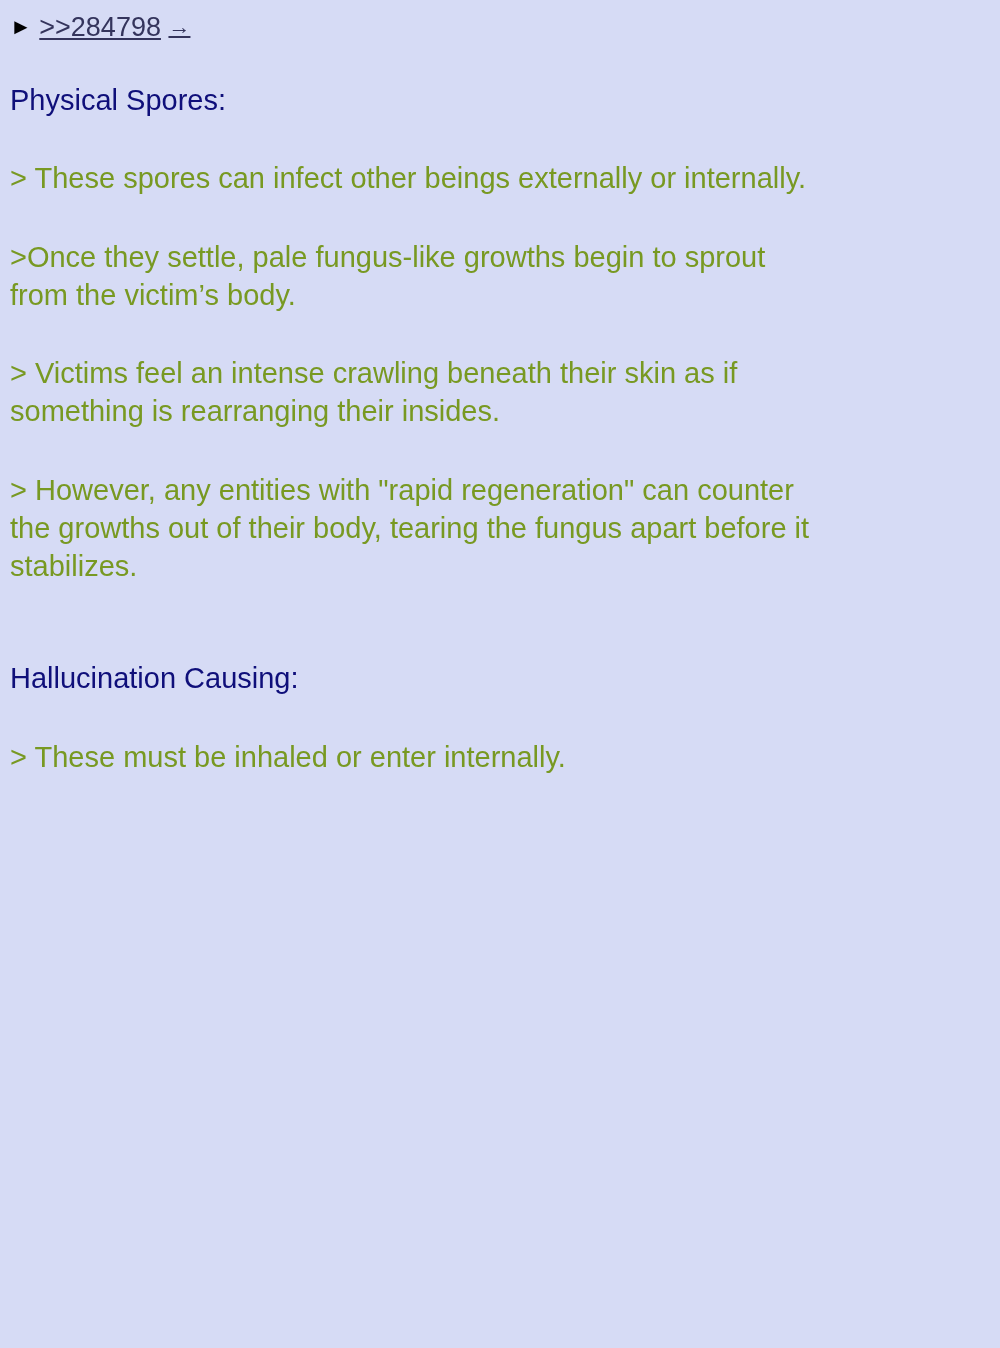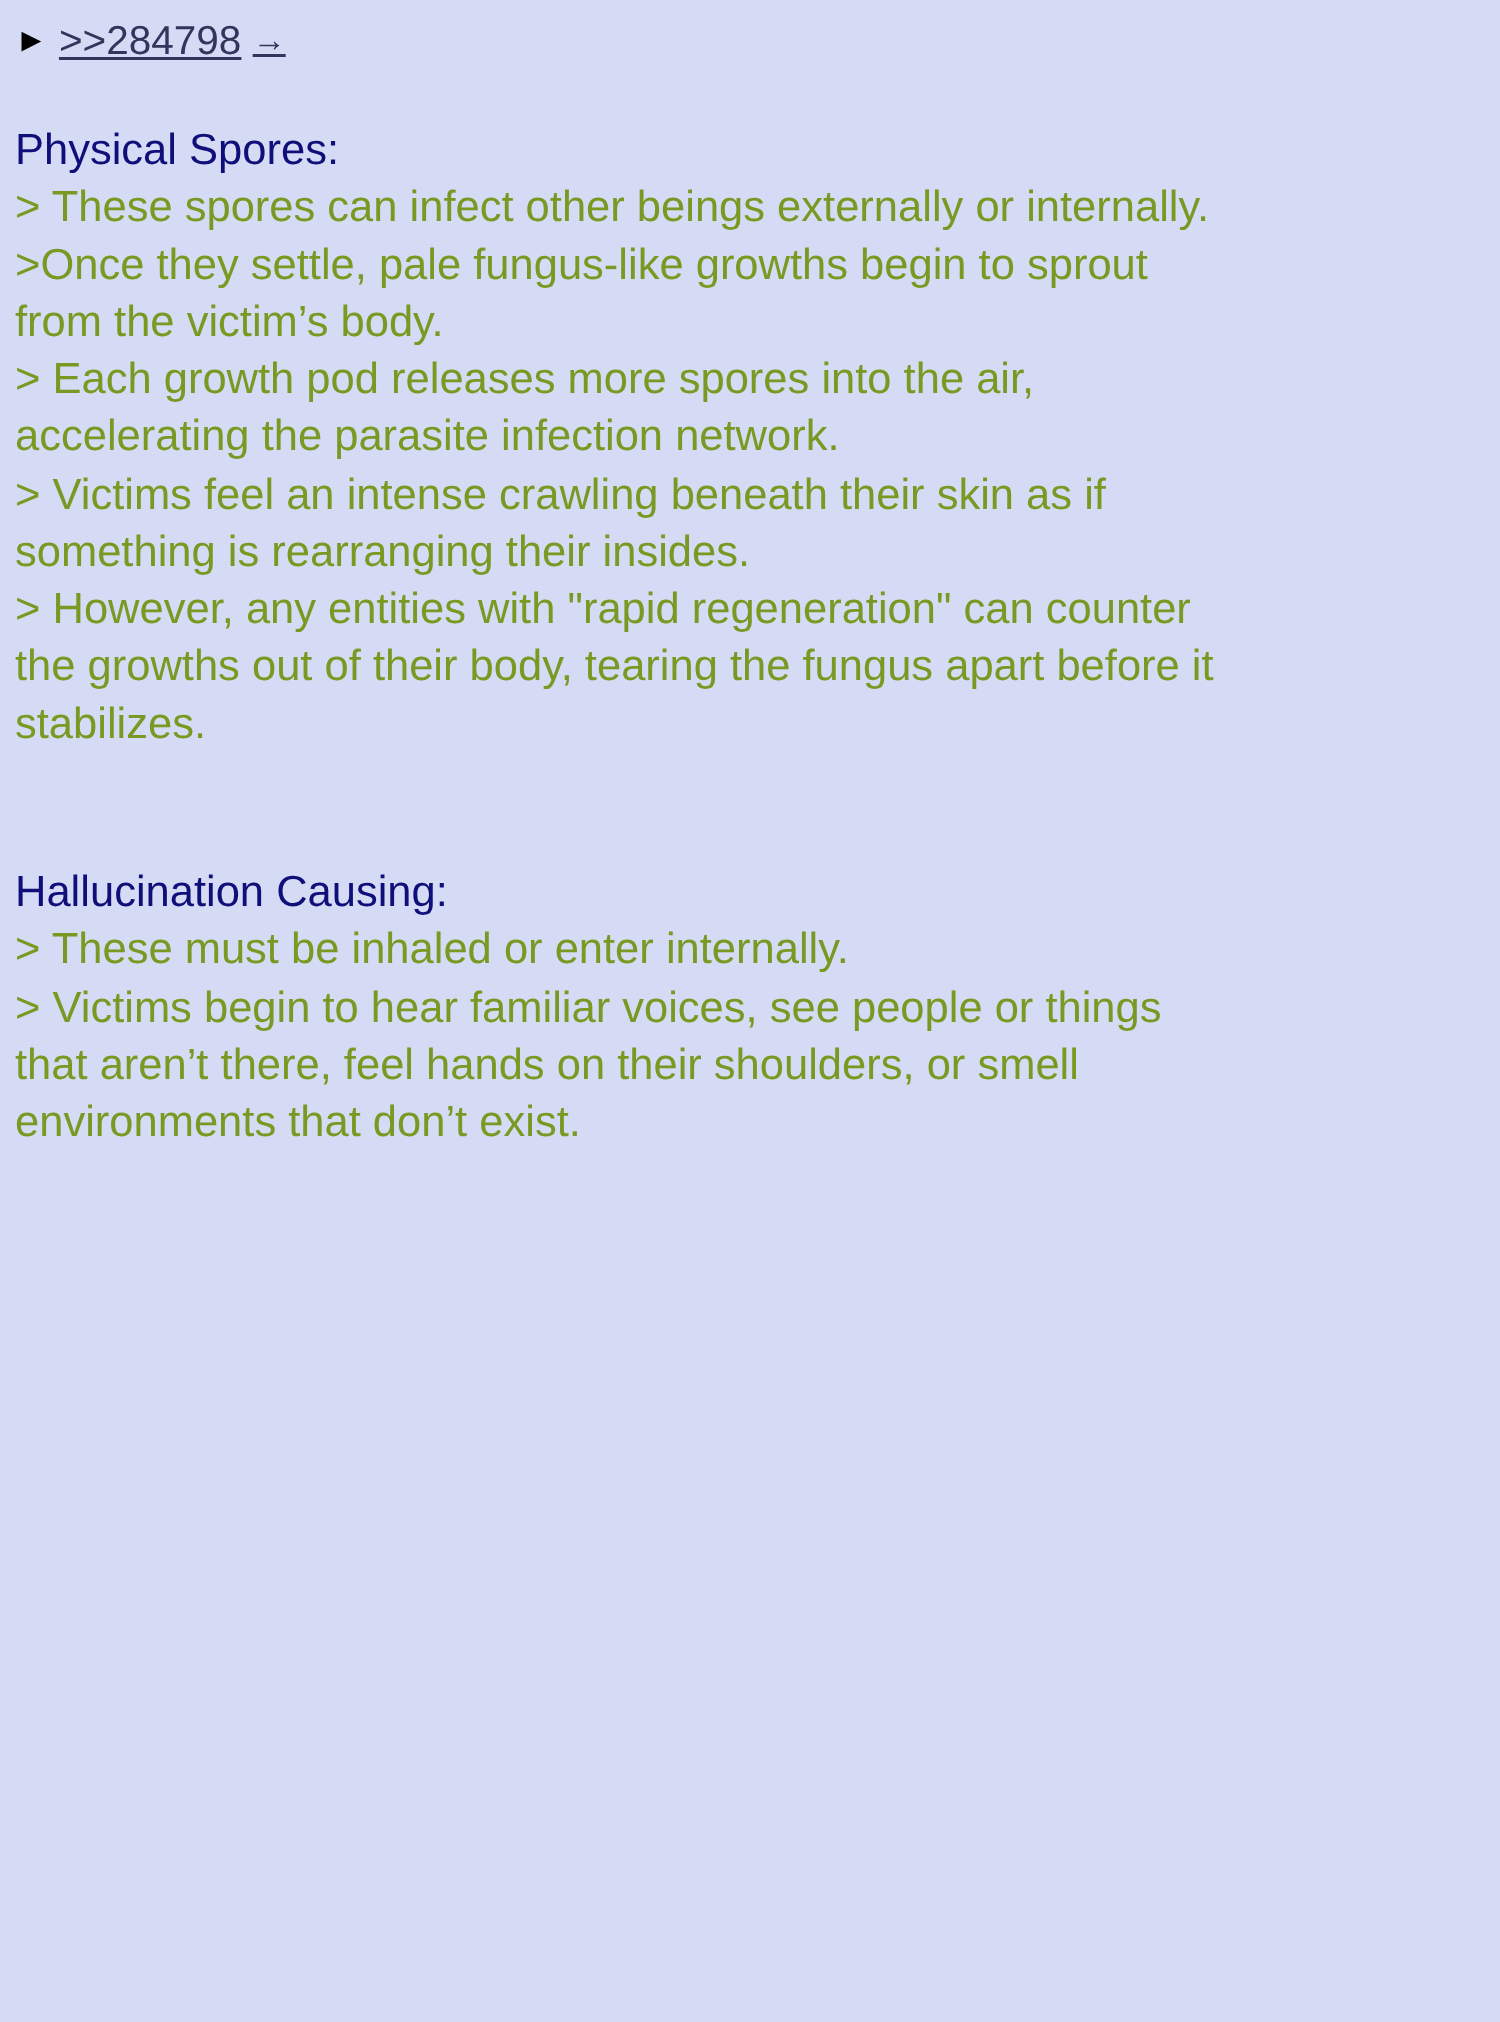--- a/index.html
+++ b/index.html
@@ -54,43 +54,42 @@
   }
   .spacer {
     height: 38px;
   }
   .block {
     margin: 0;
     padding: 0;
   }
   .line {
     white-space: normal;
+    margin-top: 40px;
   }
 </style>
 </head>
 <body>
 
 <div class="post">
 
   <div class="quote-line">
     <span class="quote-arrow">►</span>
     <span class="quotelink">&gt;&gt;284798</span>
     <span class="deadarrow">→</span>
   </div>
 
   <div class="block">
     <div class="heading">Physical Spores:</div>
     <div class="greentext line">&gt; These spores can infect other beings externally or internally.</div>
     <div class="greentext line">&gt;Once they settle, pale fungus-like growths begin to sprout from the victim’s body.</div>
-    <div class="greentext line">&gt; Each growth pod releases more spores into the air, accelerating the parasite infection network.</div>
     <div class="greentext line">&gt; Victims feel an intense crawling beneath their skin as if something is rearranging their insides.</div>
     <div class="greentext line">&gt; However, any entities with "rapid regeneration" can counter the growths out of their body, tearing the fungus apart before it stabilizes.</div>
   </div>
 
   <div class="spacer"></div>
 
   <div class="block">
     <div class="heading">Hallucination Causing:</div>
     <div class="greentext line">&gt; These must be inhaled or enter internally.</div>
-    <div class="greentext line">&gt; Victims begin to hear familiar voices, see people or things that aren’t there, feel hands on their shoulders, or smell environments that don’t exist.</div>
   </div>
 
 </div>
 
 </body></html>

